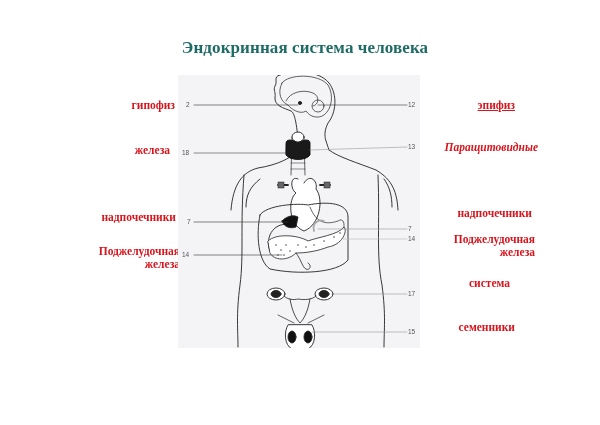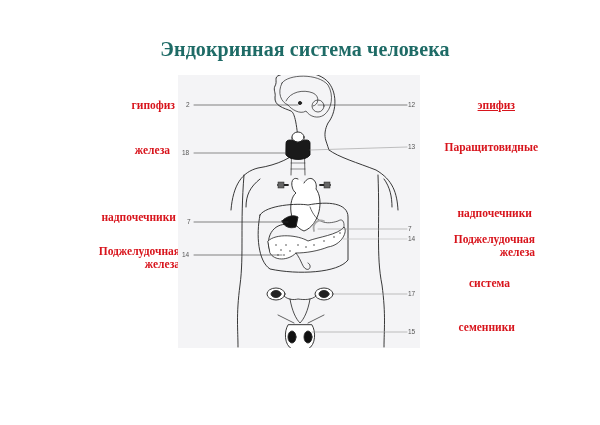--- a/index.html
+++ b/index.html
@@ -5,21 +5,21 @@
   html, body { margin: 0; padding: 0; }
   body {
     width: 600px; height: 425px; background: #ffffff;
     position: relative; overflow: hidden;
     font-family: "DejaVu Serif", "Liberation Serif", serif;
   }
   .title {
     position: absolute; left: 0; top: 38px; width: 600px;
     text-align: center; padding-left: 10px; box-sizing: border-box;
     font-family: "Liberation Serif", serif;
-    font-weight: bold; font-size: 20px; color: #1e6b66;
+    font-weight: bold; font-size: 17px; color: #1e6b66;
     letter-spacing: 0.1px;
   }
   .lbl {
     position: absolute; text-align: right;
     font-family: "Liberation Serif", serif;
     font-weight: bold; font-size: 11.5px; line-height: 13px;
     color: #d8141c;
   }
   .panel {
     position: absolute; left: 178px; top: 75px; width: 242px; height: 273px;
@@ -40,21 +40,21 @@
 <div class="lbl" style="left:80px; top:144px; width:90px;">
   <div>железа</div>
 </div>
 <div class="lbl" style="left:66px; top:211px; width:110px;">надпочечники</div>
 <div class="lbl" style="left:70px; top:245px; width:110px;">
   <div>Поджелудочная</div>
   <div>железа</div>
 </div>
 
 <div class="lbl" style="left:445px; top:99px; width:70px;text-decoration:underline;">эпифиз</div>
-<div class="lbl" style="left:428px; top:141px; width:110px;">
+<div class="lbl" style="left:428px; top:141px; width:110px;font-style:italic;">
   <div>Паращитовидные</div>
 </div>
 <div class="lbl" style="left:432px; top:207px; width:100px;">надпочечники</div>
 <div class="lbl" style="left:427px; top:233px; width:108px;">
   <div>Поджелудочная</div>
   <div>железа</div>
 </div>
 <div class="lbl" style="left:440px; top:277px; width:70px;">система</div>
 <div class="lbl" style="left:435px; top:321px; width:80px;">семенники</div>
 

